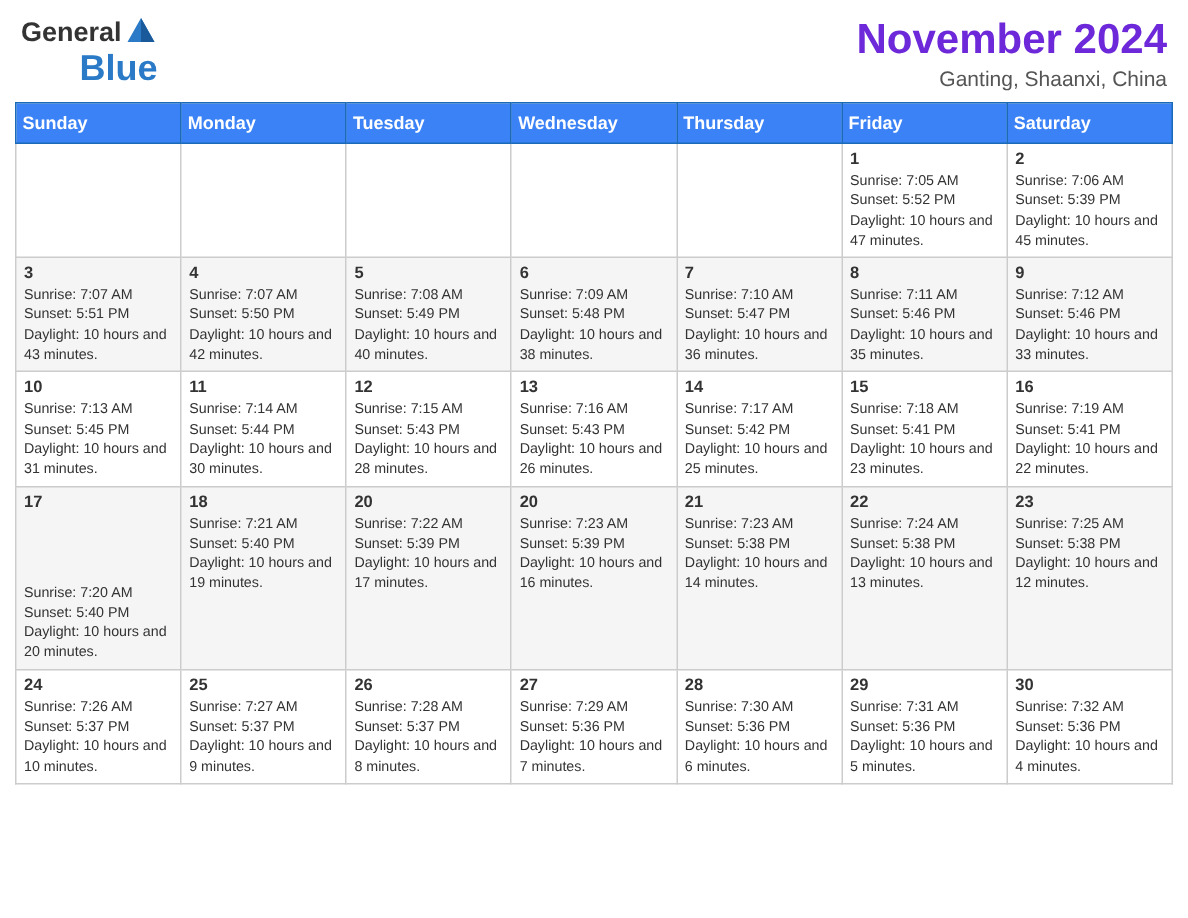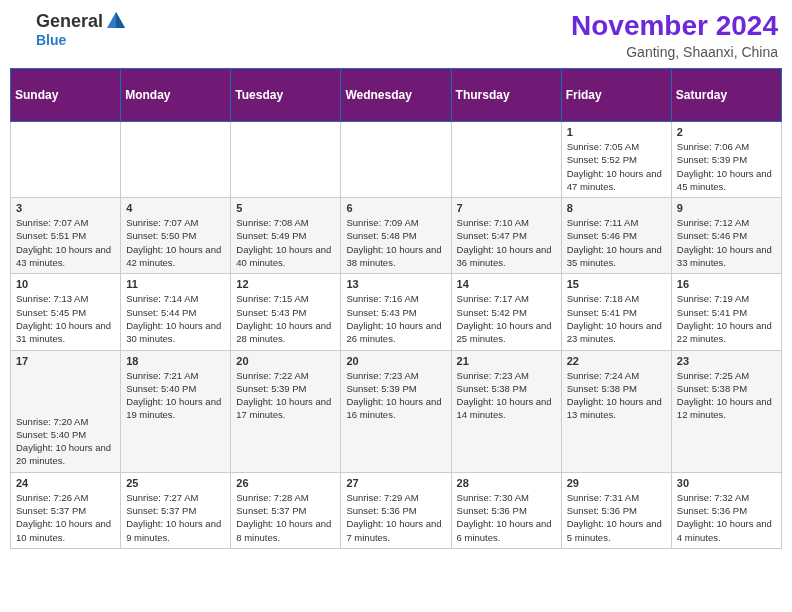--- a/index.html
+++ b/index.html
@@ -13,34 +13,33 @@
     .header {
       display: flex;
       justify-content: space-between;
       align-items: flex-start;
       margin-bottom: 8px;
       padding: 0 4px;
     }
     .logo {
       display: flex;
       flex-direction: column;
-      align-items: flex-start;
-      margin-left: 22px;
+      align-items: flex-end;
     }
     .logo-text {
       display: flex;
       align-items: center;
     }
     .logo-general {
       font-size: 18px;
       font-weight: bold;
       color: #333;
     }
     .logo-blue {
-      font-size: 14px;
+      font-size: 24px;
       font-weight: bold;
       color: #2a7ac7;
     }
     .logo-icon {
       width: 22px;
       height: 22px;
       margin-left: 2px;
     }
     .title-block {
       text-align: right;
@@ -54,25 +53,25 @@
       font-size: 14px;
       color: #555;
       margin-top: 2px;
     }
     .calendar {
       width: 100%;
       border-collapse: collapse;
       border: 1px solid #ccc;
     }
     .calendar th {
-      background: #701a75;
+      background: #3b82f6;
       color: #fff;
       font-size: 12px;
       font-weight: bold;
-      padding: 19px 4px;
+      padding: 6px 4px;
       text-align: left;
       border: 1px solid #1a6ab7;
     }
     .calendar td {
       width: calc(100%/7);
       vertical-align: top;
       border: 1px solid #ccc;
       padding: 4px 5px;
       font-size: 10px;
       color: #333;

